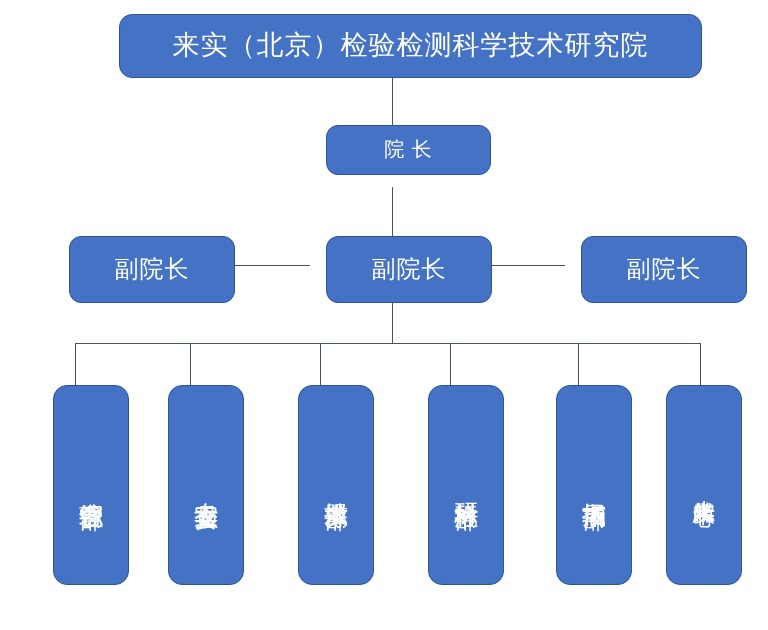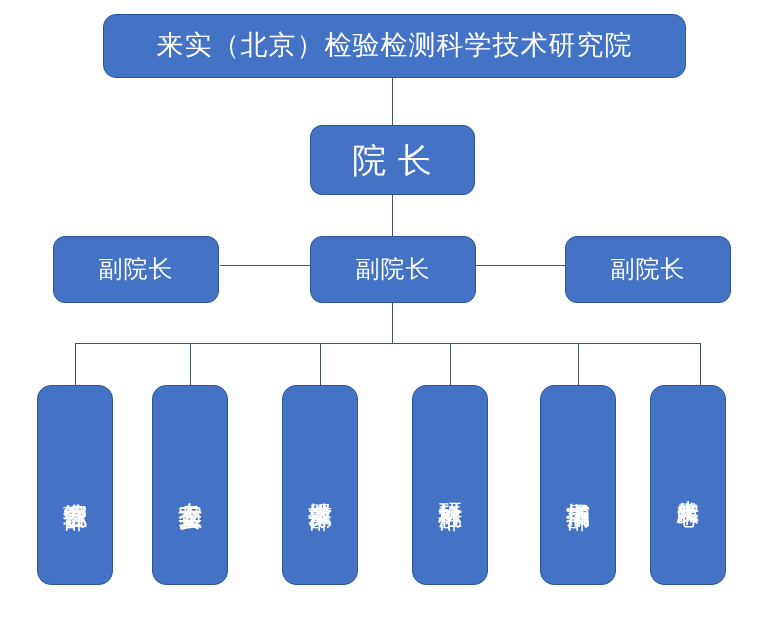--- a/index.html
+++ b/index.html
@@ -27,38 +27,39 @@
     border: 1px solid #2F5597;
     border-radius: 12px;
     color: #ffffff;
     display: flex;
     align-items: center;
     justify-content: center;
     text-align: center;
     z-index: 3;
     line-height: 1.18;
     font-weight: 400;
+    margin-left: 16px;
   }
 
   .node-root {
     left: 103px;
     top: 14px;
     width: 583px;
     height: 64px;
     font-size: 27px;
     letter-spacing: 1px;
     border-radius: 13px;
   }
 
   .node-director {
     left: 310px;
     top: 125px;
     width: 165px;
-    height: 70px;
-    font-size: 34px;
+    height: 50px;
+    font-size: 20px;
     letter-spacing: 1px;
   }
 
   .node-deputy {
     top: 236px;
     width: 166px;
     height: 67px;
     font-size: 24px;
     letter-spacing: 1px;
   }

